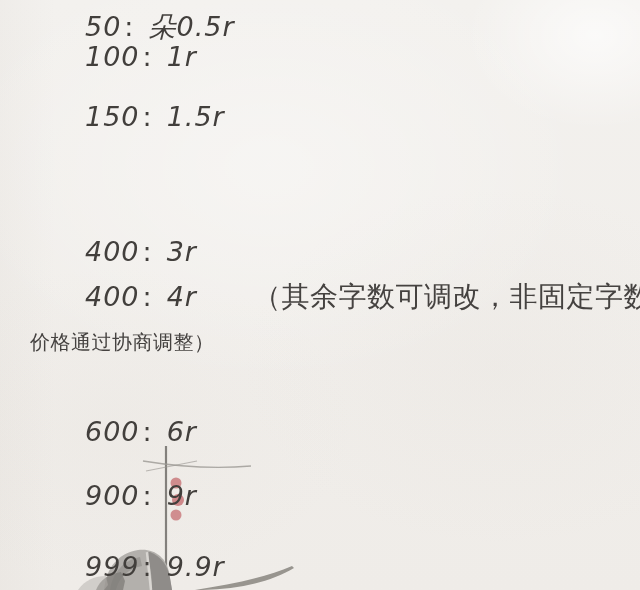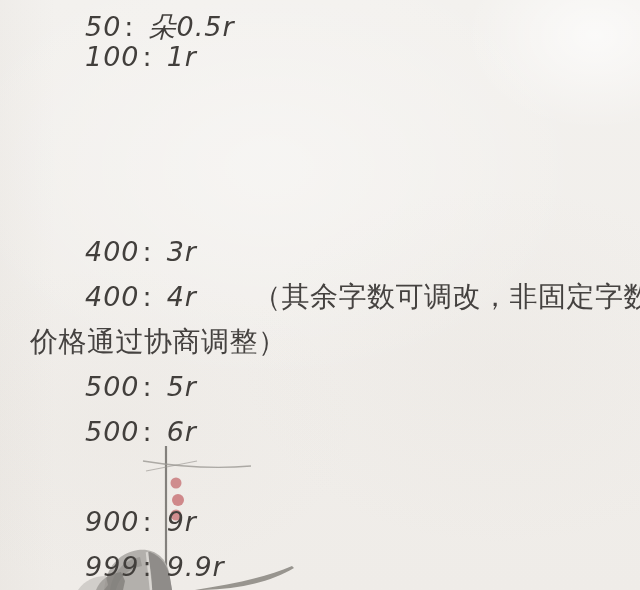--- a/index.html
+++ b/index.html
@@ -32,21 +32,21 @@
     font-style:normal;
     font-size:28px;
     letter-spacing:.5px;
     margin-left:56px;
     color:#454240;
   }
   .note-line2{
     position:absolute;
     left:30px;top:325px;
     height:34px;line-height:34px;
-    font-size:28px;
+    font-size:20px;
     letter-spacing:.5px;
     color:#454240;
     white-space:nowrap;
     z-index:2;
   }
   #decor{
     position:absolute;inset:0;
     z-index:1;
     pointer-events:none;
   }
@@ -74,31 +74,31 @@
     <path d="M96,590 C100,580 108,574 121,572 L125,581 L123,590 Z" opacity="0.75" fill="#7f7c78"></path>
     <path d="M78,590 C85,580 95,576 106,576 L108,585 L104,590 Z" opacity="0.5" fill="#b3b0ac"></path>
 
     <path d="M195,590 C233,584 267,577 292,566 L294,568 C271,582 239,589 203,590 Z" fill="#98958f"></path>
   </svg>
 
   <div class="row" style="top:10px"><span>50</span><span class="colon">:</span><span>朵0.5r</span></div>
 
   <div class="row" style="top:40px"><span>100</span><span class="colon">:</span><span>1r</span></div>
 
+  <div class="row" style="top:100px"><span>150</span><span class="colon">:</span><span>1.5r</span></div>
 
 
 
   <div class="row" style="top:235px"><span>400</span><span class="colon">:</span><span>3r</span></div>
 
   <div class="row" style="top:280px"><span>400</span><span class="colon">:</span><span>4r</span><span class="note-inline">（其余字数可调改，非固定字数</span></div>
 
   <div class="note-line2">价格通过协商调整）</div>
 
-  <div class="row" style="top:370px"><span>500</span><span class="colon">:</span><span>5r</span></div>
 
-  <div class="row" style="top:415px"><span>500</span><span class="colon">:</span><span>6r</span></div>
+  <div class="row" style="top:415px"><span>600</span><span class="colon">:</span><span>6r</span></div>
 
 
-  <div class="row" style="top:505px"><span>900</span><span class="colon">:</span><span>9r</span></div>
+  <div class="row" style="top:479px"><span>900</span><span class="colon">:</span><span>9r</span></div>
 
   <div class="row" style="top:550px"><span>999</span><span class="colon">:</span><span>9.9r</span></div>
 
 </div>
 
 </body></html>

